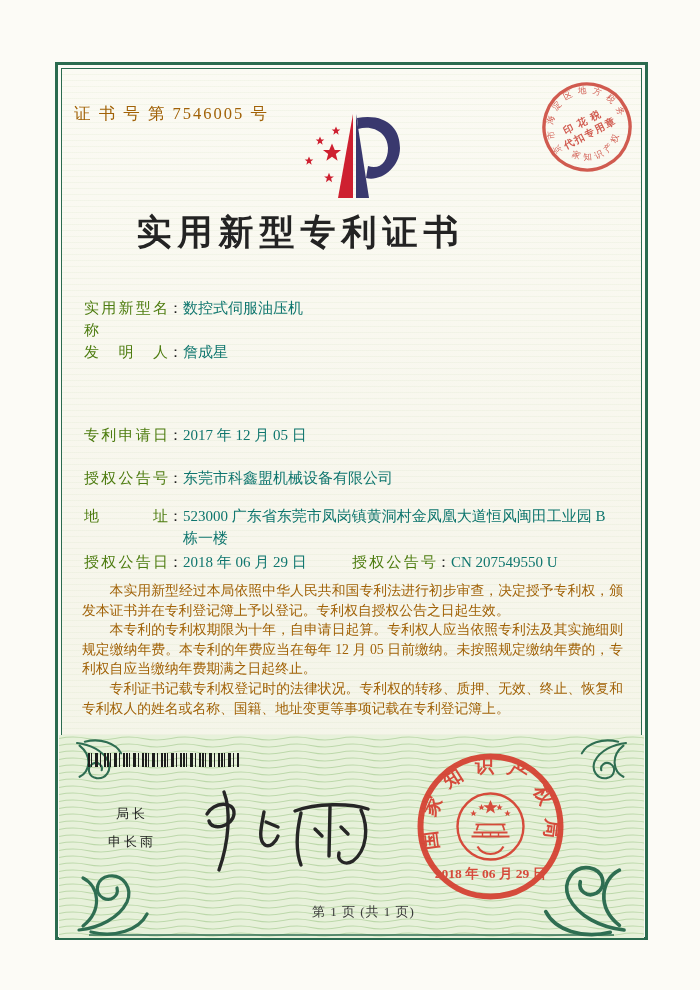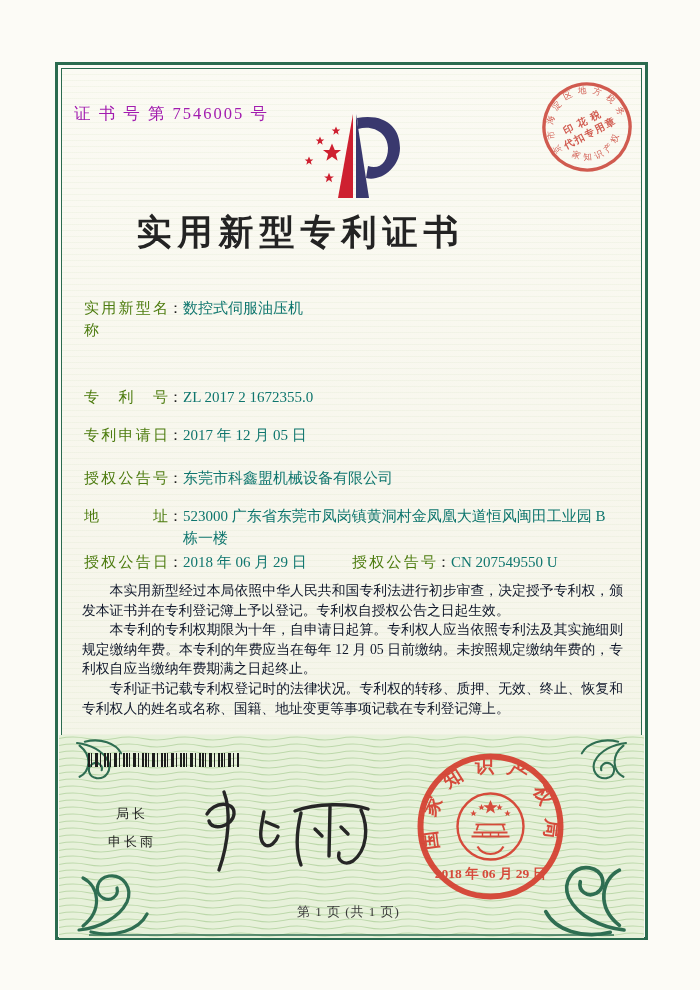--- a/index.html
+++ b/index.html
@@ -18,42 +18,42 @@
     position:absolute;left:3px;top:3px;right:3px;bottom:3px;
     border:1px solid #2a6b4f;
     background:linear-gradient(#fbfaf3 0%,#f7f6ec 55%,#f2f4e6 100%);
   }
   .paper-texture{
     position:absolute;left:0;top:0;right:0;bottom:0;
     background:repeating-linear-gradient(0deg, rgba(168,198,140,.09) 0 1px, transparent 1px 6px);
   }
   
   .cert-number{
-    position:absolute;left:74px;top:103px;font-size:16.5px;letter-spacing:2px;color:#a21caf;
+    position:absolute;left:74px;top:103px;font-size:16.5px;letter-spacing:2px;color:#a16207;
   }
   .logo{position:absolute;left:278px;top:110px;}
   .title{
     position:absolute;left:0;top:209px;width:601px;text-align:center;
     font-size:35px;font-weight:700;letter-spacing:6px;color:#232323;
     font-family:"DejaVu Serif","Liberation Serif",serif;
   }
   
   .field-row{position:absolute;left:84px;width:556px;font-size:15px;line-height:22px;}
   .flabel{
     display:inline-block;width:84px;vertical-align:top;
     text-align:justify;text-align-last:justify;color:#4d7c0f;
   }
   .fcolon{vertical-align:top;color:#222;}
   .fvalue{vertical-align:top;color:#0f766e;}
   .fvalue.wrap{display:inline-block;width:440px;}
   .pair2{position:absolute;left:268px;top:0;white-space:nowrap;}
   
   .body-text{
     position:absolute;left:82px;top:581px;width:541px;
-    font-size:13.8px;line-height:19.6px;color:#0f172a;text-align:justify;
+    font-size:13.8px;line-height:19.6px;color:#a16207;text-align:justify;
   }
   .body-text p{margin:0;text-indent:2em;}
   
   .band{position:absolute;left:59px;top:735px;width:585px;height:203px;overflow:hidden;}
   
   .barcode{
     position:absolute;left:88px;top:753px;width:152px;height:14px;
     background:repeating-linear-gradient(90deg,
       #1d1d1d 0 2px, transparent 2px 3px,
       #1d1d1d 3px 4px, transparent 4px 7px,
@@ -62,21 +62,21 @@
       #1d1d1d 16px 18px, transparent 18px 19px);
   }
   
   .signer{position:absolute;left:108px;top:800px;font-size:13px;letter-spacing:3px;color:#1e1e1e;line-height:28px;text-align:center;}
   .signature{position:absolute;left:198px;top:784px;}
   
   .seal{position:absolute;left:414px;top:750px;opacity:.9;}
   .tax-stamp{position:absolute;left:539px;top:79px;opacity:.82;}
   
   .page-footer{
-    position:absolute;left:55px;top:903px;width:587px;text-align:center;
+    position:absolute;left:70px;top:903px;width:587px;text-align:center;
     font-size:13px;letter-spacing:1px;color:#3a3a3a;
   }
 </style>
 </head>
 <body>
 
 <div class="page">
 
   <div class="frame-outer">
     <div class="frame-inner">
@@ -123,22 +123,22 @@
         <path fill-rule="evenodd" d="M79,8 C108,3 122,18 122,38 C122,58 102,72 88,68 L90,56 C102,60 110,52 110,38 C110,24 96,14 80,19 Z"></path>
       </g>
     </svg>
   </div>
 
   <div class="title">实用新型专利证书</div>
 
   <div class="field-row" style="top:297px">
     <span class="flabel">实用新型名称</span><span class="fcolon">：</span><span class="fvalue">数控式伺服油压机</span>
   </div>
-  <div class="field-row" style="top:386px">
-    <span class="flabel">专利号</span><span class="fcolon">：</span><span class="fvalue">ZL 2017 2 1672355.0</span>
+  <div class="field-row" style="top:341px">
+    <span class="flabel">发明人</span><span class="fcolon">：</span><span class="fvalue">詹成星</span>
   </div>
   <div class="field-row" style="top:424px">
     <span class="flabel">专利申请日</span><span class="fcolon">：</span><span class="fvalue">2017 年 12 月 05 日</span>
   </div>
   <div class="field-row" style="top:467px">
     <span class="flabel">授权公告号</span><span class="fcolon">：</span><span class="fvalue">东莞市科鑫盟机械设备有限公司</span>
   </div>
   <div class="field-row" style="top:505px">
     <span class="flabel">地址</span><span class="fcolon">：</span><span class="fvalue wrap">523000 广东省东莞市凤岗镇黄洞村金凤凰大道恒风闽田工业园 B 栋一楼</span>
   </div>

